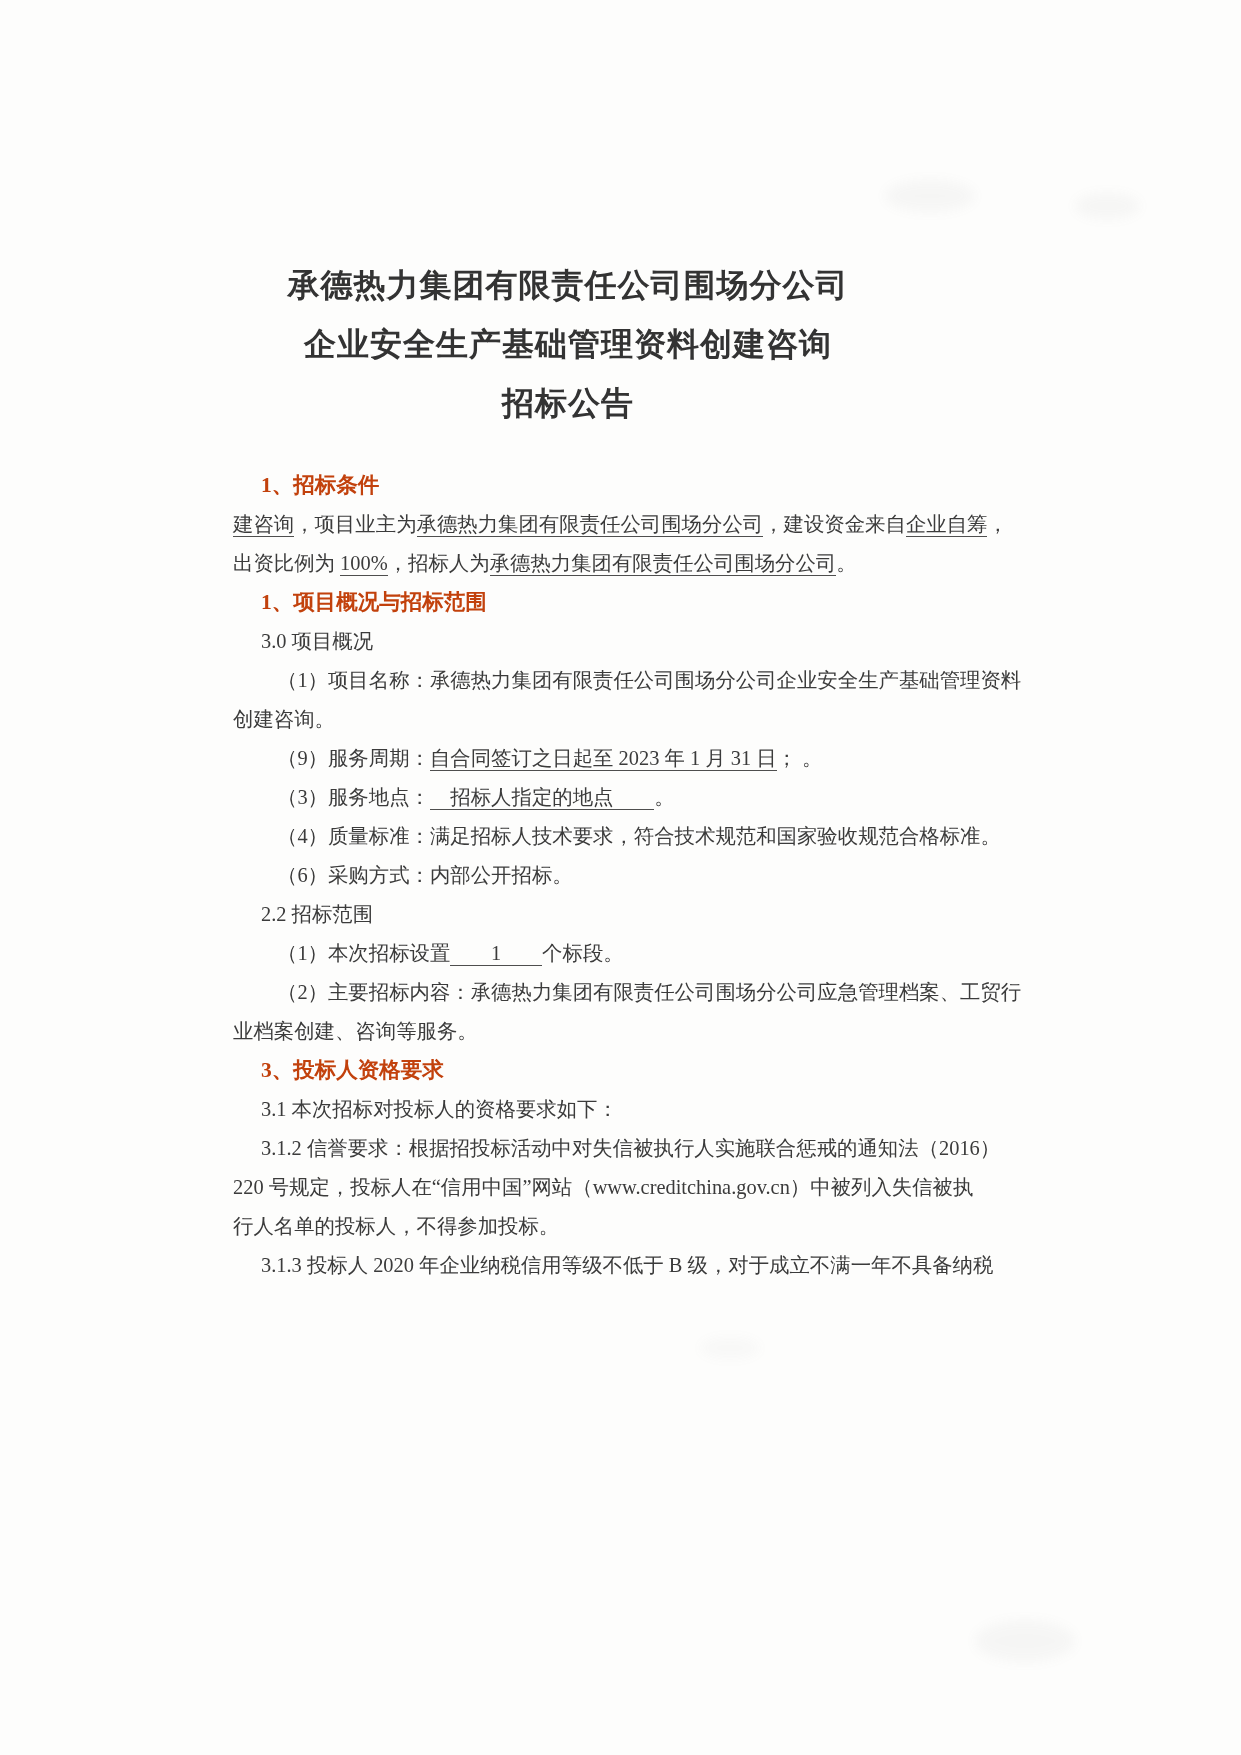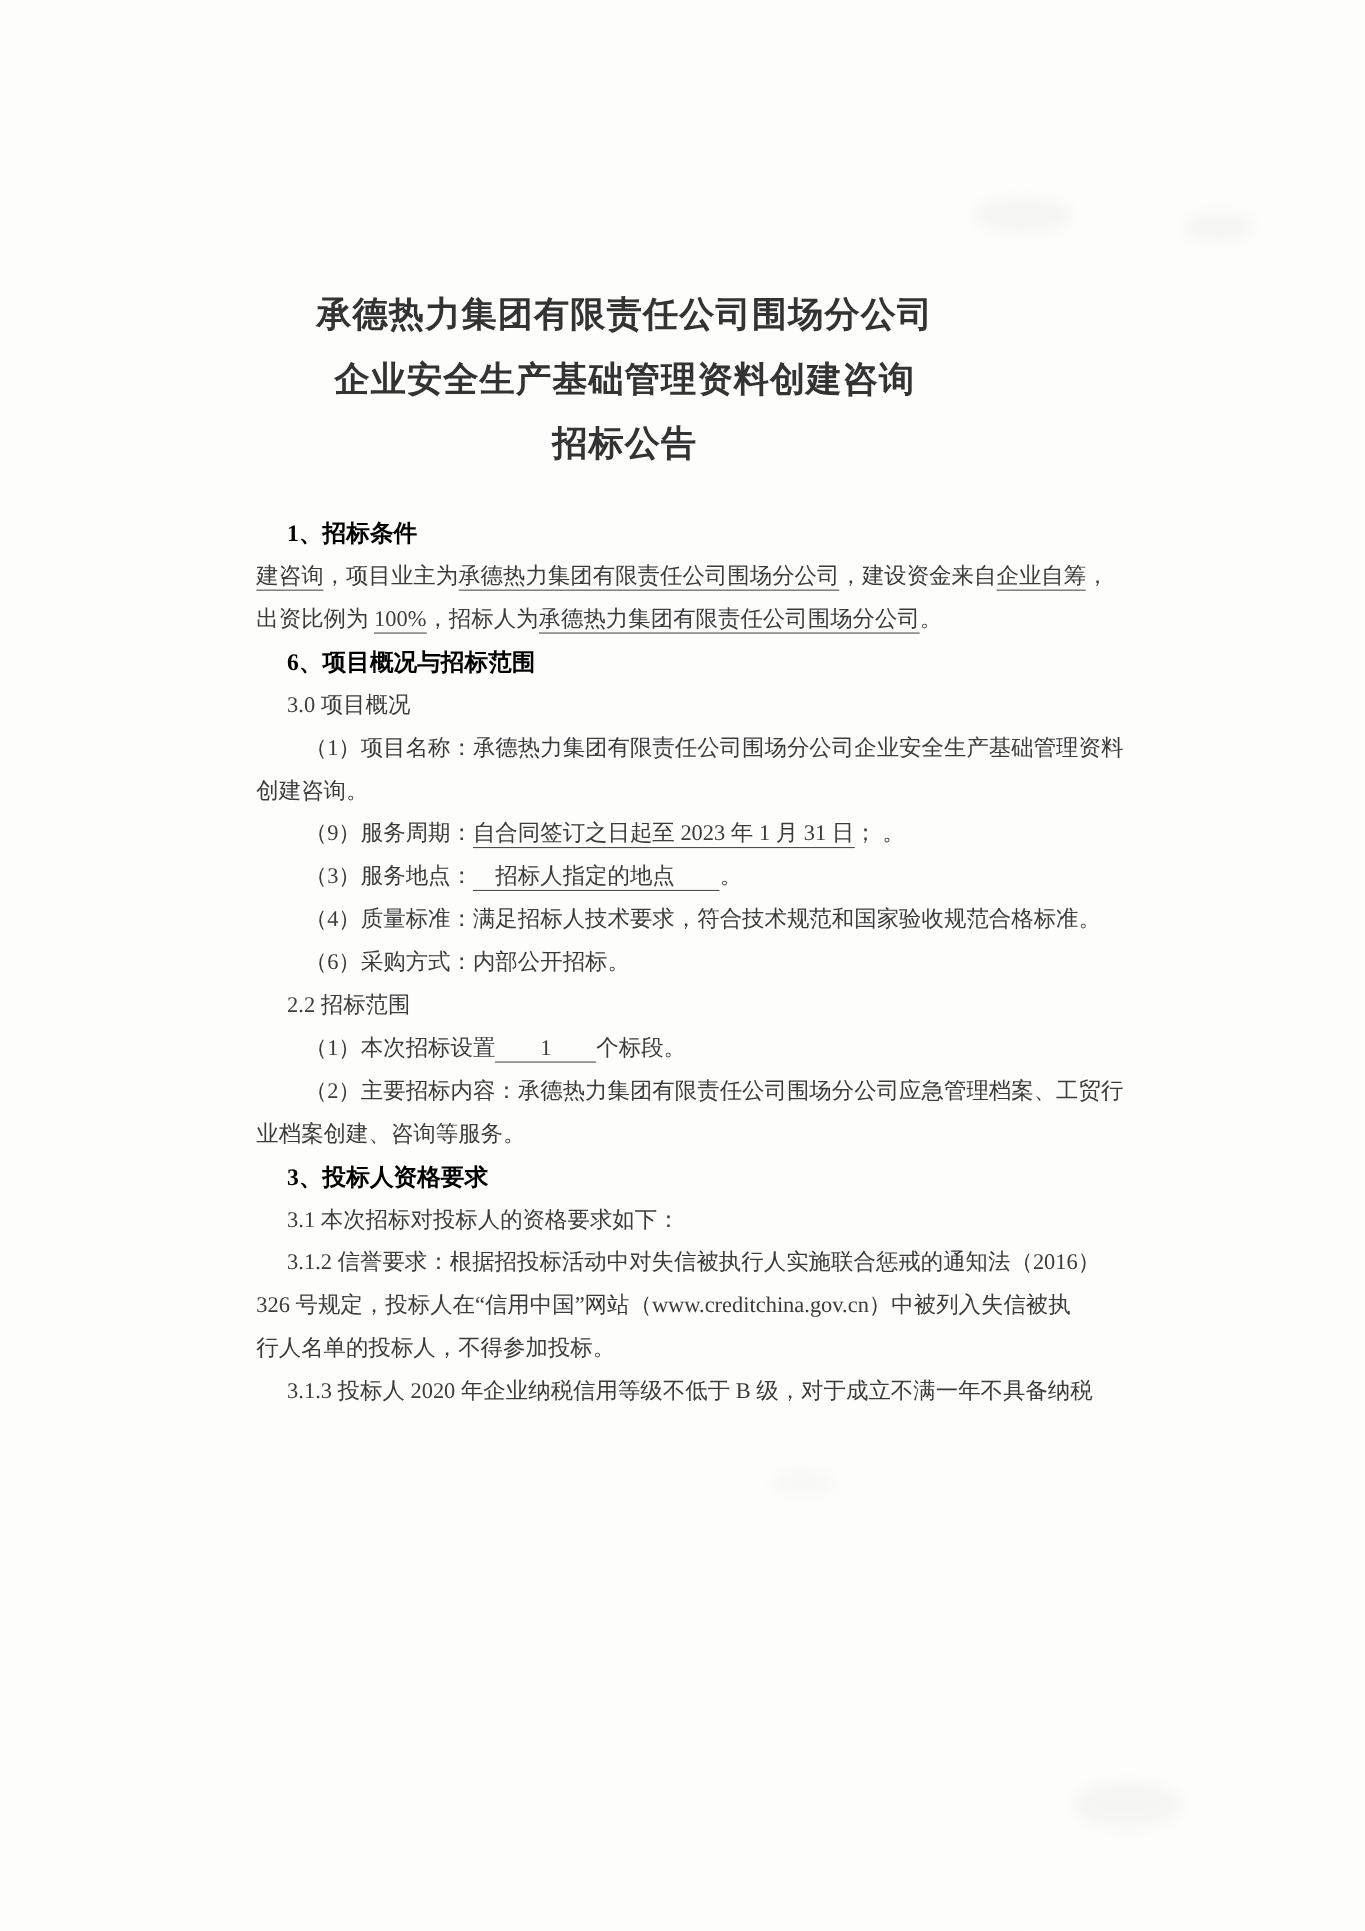--- a/index.html
+++ b/index.html
@@ -30,21 +30,21 @@
     position: absolute;
     top: 466px;
     left: 233px;
     width: 800px;
     font-size: 20.4px;
     line-height: 39px;
   }
   .ln { min-height: 39px; }
   .ind { padding-left: 44px; }
   .ind-sm { padding-left: 28px; }
-  .hd { font-weight: 700; font-size: 21.5px; color: #000000; }
+  .hd { font-weight: 700; font-size: 21.5px; color: #c2410c; }
   .u {
     border-bottom: 1.6px solid #4e4e4e;
     padding-bottom: 1px;
   }
   .artifact {
     position: absolute;
     background: #8a8a8a;
     opacity: 0.06;
     filter: blur(6px);
     border-radius: 50%;
@@ -70,21 +70,21 @@
     <div>招标公告</div>
   </header>
 
   <main class="doc-body">
 
     <div class="ln hd ind-sm">1、招标条件</div>
 
     <div class="ln"><span class="u">建咨询</span><span>，项目业主为</span><span class="u">承德热力集团有限责任公司围场分公司</span><span>，建设资金来自</span><span class="u">企业自筹</span><span>，</span></div>
     <div class="ln"><span>出资比例为 </span><span class="u">100%</span><span>，招标人为</span><span class="u">承德热力集团有限责任公司围场分公司</span><span>。</span></div>
 
-    <div class="ln hd ind-sm">6、项目概况与招标范围</div>
+    <div class="ln hd ind-sm">1、项目概况与招标范围</div>
     <div class="ln ind-sm">3.0 项目概况</div>
 
     <div class="ln ind">（1）项目名称：承德热力集团有限责任公司围场分公司企业安全生产基础管理资料</div>
     <div class="ln">创建咨询。</div>
 
     <div class="ln ind"><span>（9）服务周期：</span><span class="u">自合同签订之日起至 2023 年 1 月 31 日</span><span>； 。</span></div>
 
     <div class="ln ind"><span>（3）服务地点：</span><span class="u">　招标人指定的地点　　</span><span>。</span></div>
 
     <div class="ln ind">（4）质量标准：满足招标人技术要求，符合技术规范和国家验收规范合格标准。</div>
@@ -97,19 +97,19 @@
     <div class="ln ind"><span>（1）本次招标设置</span><span class="u">　　1　　</span><span>个标段。</span></div>
 
     <div class="ln ind">（2）主要招标内容：承德热力集团有限责任公司围场分公司应急管理档案、工贸行</div>
     <div class="ln">业档案创建、咨询等服务。</div>
 
     <div class="ln hd ind-sm">3、投标人资格要求</div>
 
     <div class="ln ind-sm">3.1 本次招标对投标人的资格要求如下：</div>
 
     <div class="ln ind-sm">3.1.2 信誉要求：根据招投标活动中对失信被执行人实施联合惩戒的通知法（2016）</div>
-    <div class="ln">326 号规定，投标人在“信用中国”网站（www.creditchina.gov.cn）中被列入失信被执</div>
+    <div class="ln">220 号规定，投标人在“信用中国”网站（www.creditchina.gov.cn）中被列入失信被执</div>
     <div class="ln">行人名单的投标人，不得参加投标。</div>
 
     <div class="ln ind-sm">3.1.3 投标人 2020 年企业纳税信用等级不低于 B 级，对于成立不满一年不具备纳税</div>
 
   </main>
 </div>
 
 </body></html>

